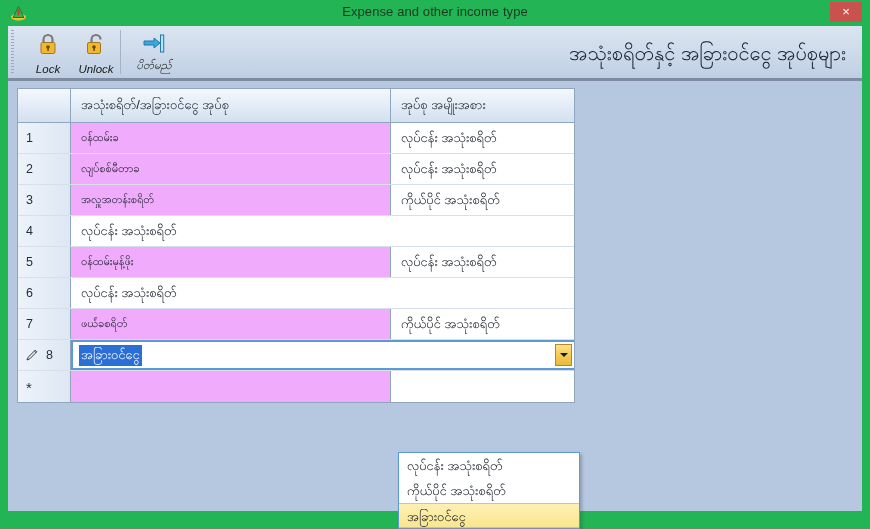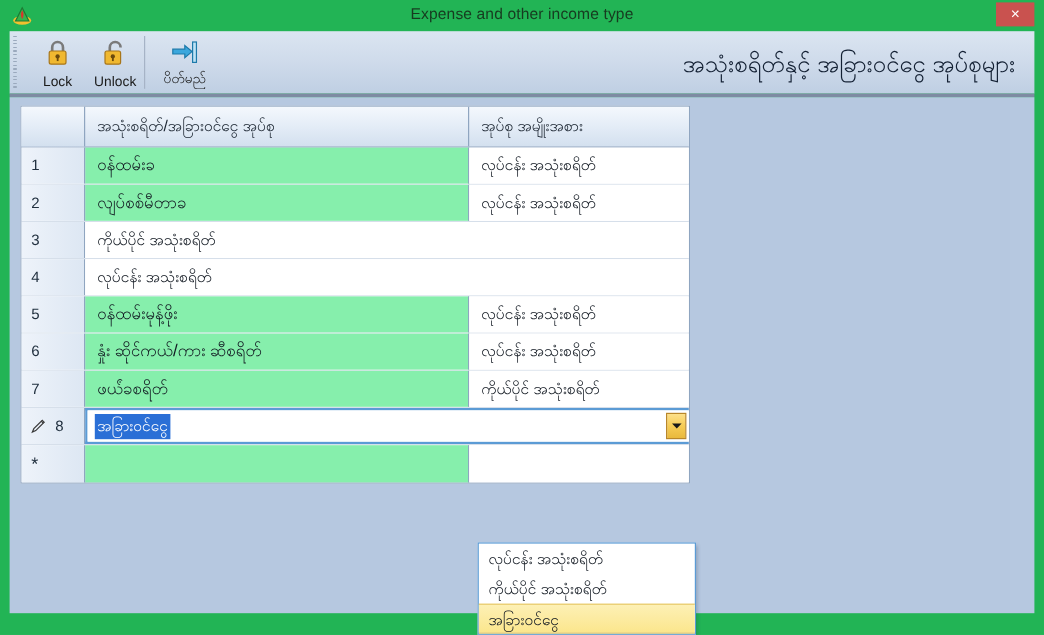--- a/index.html
+++ b/index.html
@@ -14,20 +14,21 @@
     background: #22b455;
   }
 
   
   #window {
     position: absolute;
     left: 0; top: 0;
     width: 870px; height: 529px;
     background: #22b455;
     box-sizing: border-box;
+    border-radius: 21px;
   }
 
   
   #titlebar {
     position: absolute;
     left: 0; top: 0;
     width: 870px; height: 26px;
     background: #22b455;
   }
   #app-icon {
@@ -82,20 +83,21 @@
     text-align: center;
     cursor: pointer;
   }
   .tb-item .tb-label {
     position: absolute;
     left: 0; bottom: 1px;
     width: 56px;
     font-size: 11.5px;
     color: #1b1b1b;
     white-space: nowrap;
+    font-style: italic;
   }
   .tb-sep {
     position: absolute;
     top: 4px;
     width: 1px; height: 44px;
     background: #a6b3c6;
   }
   .icon-box {
     position: absolute;
     left: 50%; top: 3px;
@@ -180,23 +182,23 @@
   }
 
   .c-name {
     width: 320px;
     flex: 0 0 320px;
     border-right: 1px solid #8fa5c0;
     box-sizing: border-box;
     padding: 0 0 0 10px;
     display: flex;
     align-items: center;
-    font-size: 14px;
+    font-size: 11px;
     color: #111821;
-    background: #86efac;
+    background: #f0abfc;
   }
   .grid-row.header .c-name { background: transparent; }
 
   .c-type {
     flex: 1 1 auto;
     box-sizing: border-box;
     padding: 0 0 0 10px;
     display: flex;
     align-items: center;
     font-size: 13px;
@@ -360,20 +362,21 @@
             <span class="num">2</span>
           </div>
         <div class="c-name">လျပ်စစ်မီတာခ</div>
         <div class="c-type">လုပ်ငန်း အသုံးစရိတ်</div>
       </div>
 
       <div class="grid-row">
         <div class="c-idx">
             <span class="num">3</span>
           </div>
+        <div class="c-name">အလှူအတန်းစရိတ်</div>
         <div class="c-type">ကိုယ်ပိုင် အသုံးစရိတ်</div>
       </div>
 
       <div class="grid-row">
         <div class="c-idx">
             <span class="num">4</span>
           </div>
         <div class="c-type">လုပ်ငန်း အသုံးစရိတ်</div>
       </div>
 
@@ -382,21 +385,20 @@
             <span class="num">5</span>
           </div>
         <div class="c-name">ဝန်ထမ်းမုန့်ဖိုး</div>
         <div class="c-type">လုပ်ငန်း အသုံးစရိတ်</div>
       </div>
 
       <div class="grid-row">
         <div class="c-idx">
             <span class="num">6</span>
           </div>
-        <div class="c-name">နှုံး ဆိုင်ကယ်/ကား ဆီစရိတ်</div>
         <div class="c-type">လုပ်ငန်း အသုံးစရိတ်</div>
       </div>
 
       <div class="grid-row">
         <div class="c-idx">
             <span class="num">7</span>
           </div>
         <div class="c-name">ဖယ်ံခစရိတ်</div>
         <div class="c-type">ကိုယ်ပိုင် အသုံးစရိတ်</div>
       </div>

